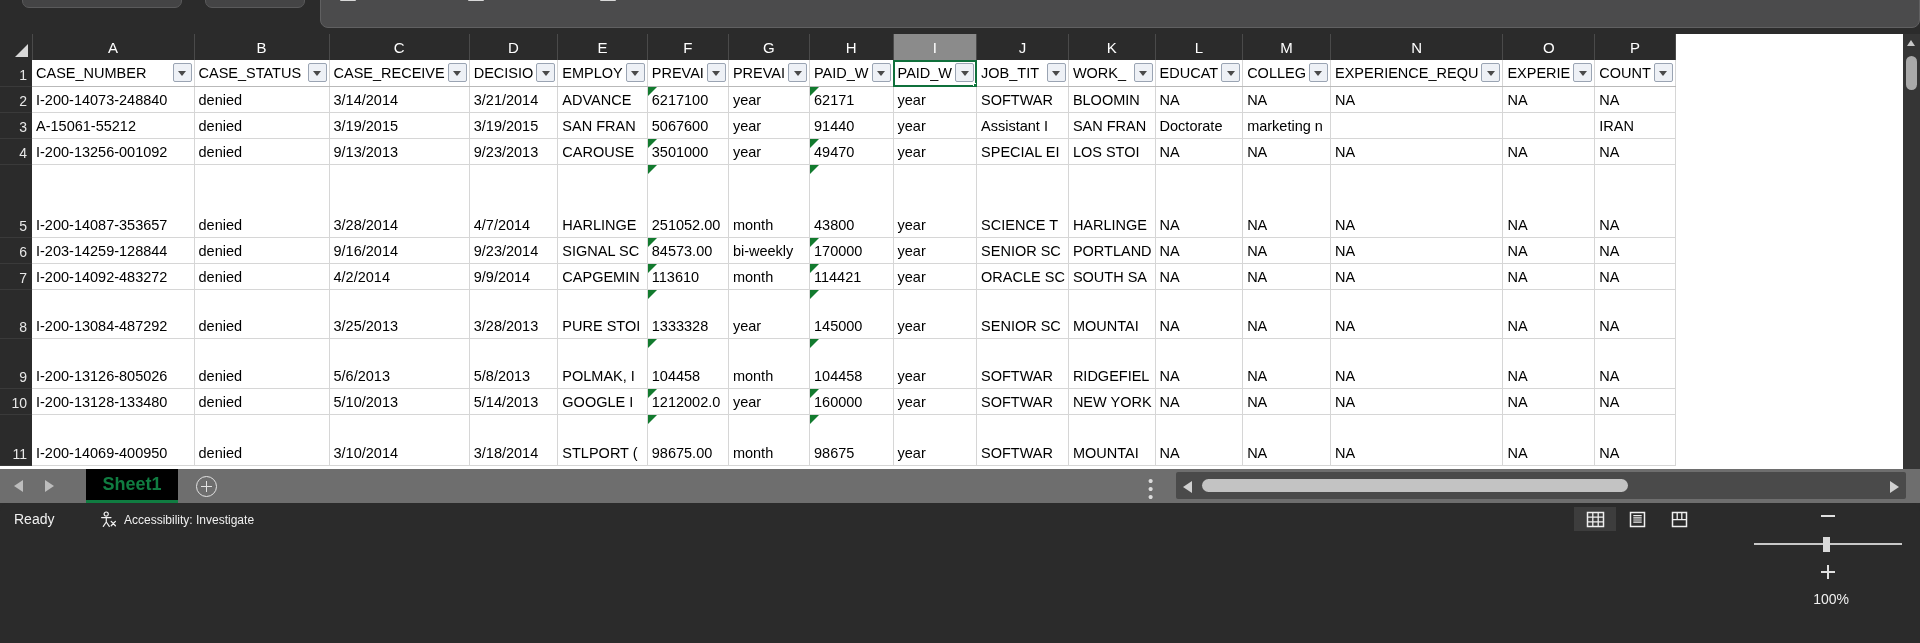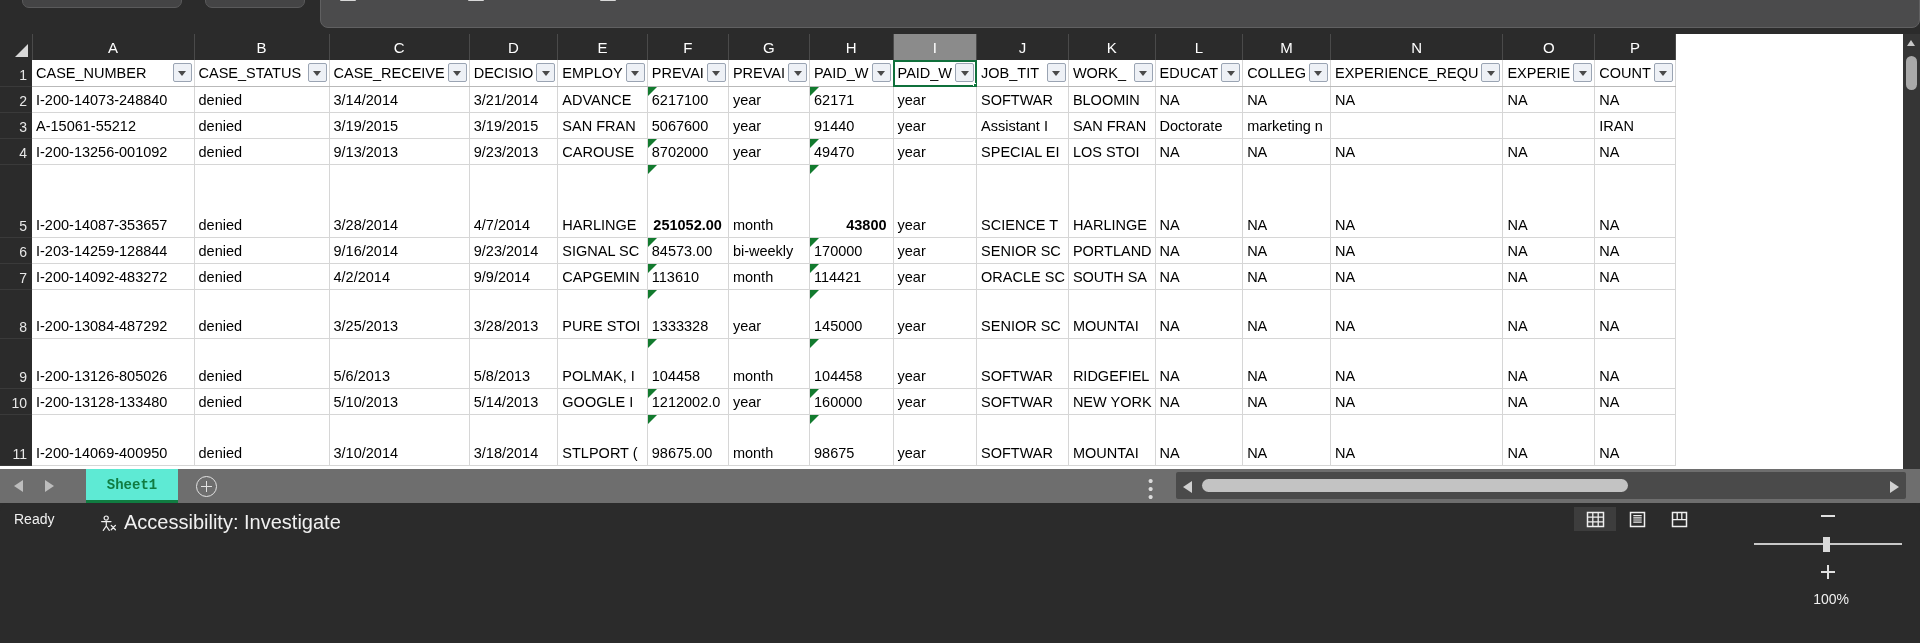--- a/index.html
+++ b/index.html
@@ -84,21 +84,21 @@
     font-size: 14.5px;
     border-right: 1px solid #d6d6d6;
     border-bottom: 1px solid #d6d6d6;
     vertical-align: bottom;
     padding: 0 3px 3px 4px !important;
     overflow: hidden;
     white-space: nowrap;
     position: relative;
     line-height: 1.15;
   }
-  td.cell.num { text-align: right; padding-right: 6px !important; font-weight: bold; }
+  td.cell.num { text-align: left; padding-right: 6px !important; }
   td.cell.flag::before {
     content: "";
     position: absolute; left: 0; top: 0;
     width: 0; height: 0;
     border-top: 9px solid #127a2e;
     border-right: 9px solid transparent;
   }
 
   
   td.hcell {
@@ -176,26 +176,25 @@
   .nav-ar {
     width: 0; height: 0;
     border-top: 6px solid transparent;
     border-bottom: 6px solid transparent;
   }
   .nav-ar.left  { border-right: 9px solid #bdbdbd; }
   .nav-ar.right { border-left: 9px solid #bdbdbd; }
   .sheet-tab {
     position: absolute; left: 86px; top: 0;
     height: 34px; min-width: 92px;
-    background: #5eead4;
+    background: #000000;
     display: flex; align-items: center; justify-content: center;
-    color: #107c41; font-weight: bold; font-size: 14px;
+    color: #107c41; font-weight: bold; font-size: 18px;
     border-bottom: 3px solid #107c41;
     padding: 0 16px;
-    font-family: Liberation Mono, monospace;
   }
   .add-sheet {
     position: absolute; left: 196px; top: 7px;
     width: 21px; height: 21px;
     border: 1.6px solid #e3e3e3; border-radius: 50%;
   }
   .add-sheet::before, .add-sheet::after {
     content: ""; position: absolute; background: #e3e3e3;
   }
   .add-sheet::before { left: 4px; top: 8.5px; width: 11px; height: 1.8px; }
@@ -230,21 +229,21 @@
 
   
   .statusbar {
     position: absolute; left: 0; top: 503px;
     width: 1920px; height: 148px;
     background: #2b2b2b;
     color: #f0f0f0;
     border-radius: 8px;
   }
   .st-ready { position: absolute; left: 14px; top: 8px; font-size: 14px; }
-  .st-acc { position: absolute; left: 100px; top: 8px; font-size: 20px; display: flex; align-items: center; gap: 7px; }
+  .st-acc { position: absolute; left: 100px; top: 8px; font-size: 12px; display: flex; align-items: center; gap: 7px; }
   .acc-ico { width: 17px; height: 17px; position: relative; display: inline-block; }
 
   .view-group { position: absolute; right: 220px; top: 4px; display: flex; align-items: center; gap: 0; }
   .view-btn { width: 42px; height: 24px; display: flex; align-items: center; justify-content: center; }
   .view-btn.active { background: #3d3d3d; }
   .vb-ico { width: 19px; height: 17px; }
 
   .zoom-group { position: absolute; right: 18px; top: 4px; display: flex; align-items: center; gap: 10px; flex-direction: column; }
   .zm-minus, .zm-plus { width: 18px; height: 18px; position: relative; }
   .zm-minus::before, .zm-plus::before {
@@ -459,21 +458,21 @@
             <td class="cell"></td>
             <td class="cell">IRAN</td>
           </tr>
           <tr style="height: 26px;">
             <td class="rowhdr">4</td>
             <td class="cell">I-200-13256-001092</td>
             <td class="cell">denied</td>
             <td class="cell">9/13/2013</td>
             <td class="cell">9/23/2013</td>
             <td class="cell">CAROUSE</td>
-            <td class="cell flag">8702000</td>
+            <td class="cell flag">3501000</td>
             <td class="cell">year</td>
             <td class="cell flag">49470</td>
             <td class="cell">year</td>
             <td class="cell">SPECIAL EI</td>
             <td class="cell">LOS STOI</td>
             <td class="cell">NA</td>
             <td class="cell">NA</td>
             <td class="cell">NA</td>
             <td class="cell">NA</td>
             <td class="cell">NA</td>

